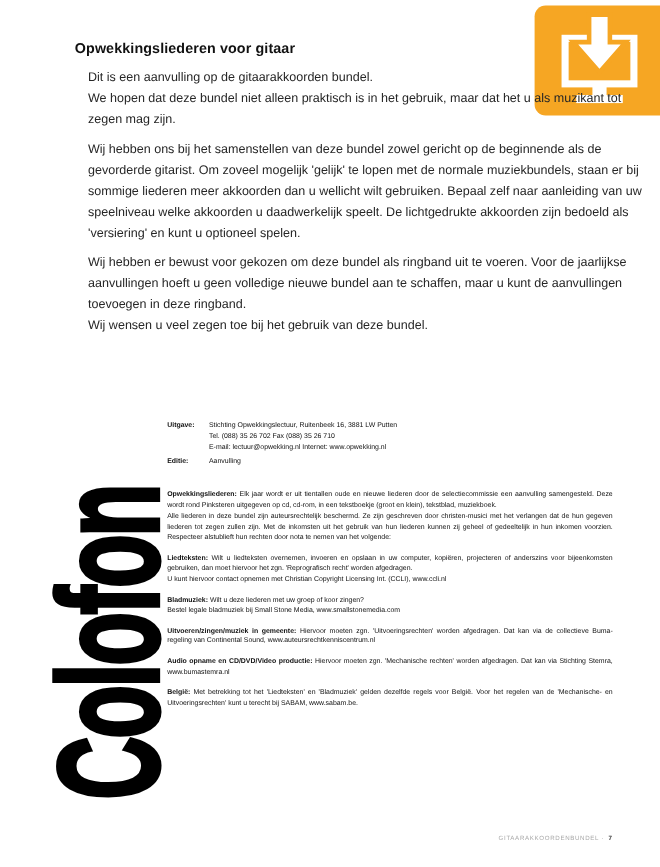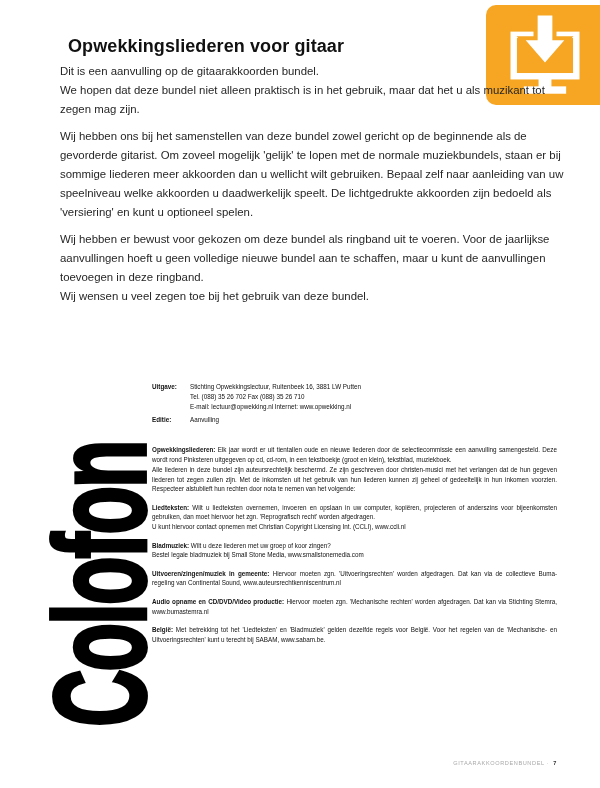--- a/index.html
+++ b/index.html
@@ -13,24 +13,24 @@
   
   .badge{
     position:absolute;left:486px;top:5px;width:130px;height:100px;
     background:#F6A623;border-radius:10px;cursor:pointer;
   }
   .badge svg{position:absolute;left:13px;top:5px;}
 
   
   .heading{
     position:absolute;left:68px;top:36px;
-    font-size:18px;font-weight:bold;letter-spacing:.1px;color:#111;
+    font-size:13px;font-weight:bold;letter-spacing:.1px;color:#111;
   }
   .intro{
-    position:absolute;left:60px;top:62px;width:505px;
+    position:absolute;left:80px;top:62px;width:505px;
     font-size:11.4px;line-height:18.8px;color:#262626;
   }
   .intro p{margin:0 0 9px 0;white-space:pre-line;}
 
   
   .vtitle{
     position:absolute;left:34px;top:727px;
     transform-origin:0 0;
     transform:rotate(-90deg) scale(0.8,1.3);
     font-size:100px;line-height:1;font-weight:bold;

